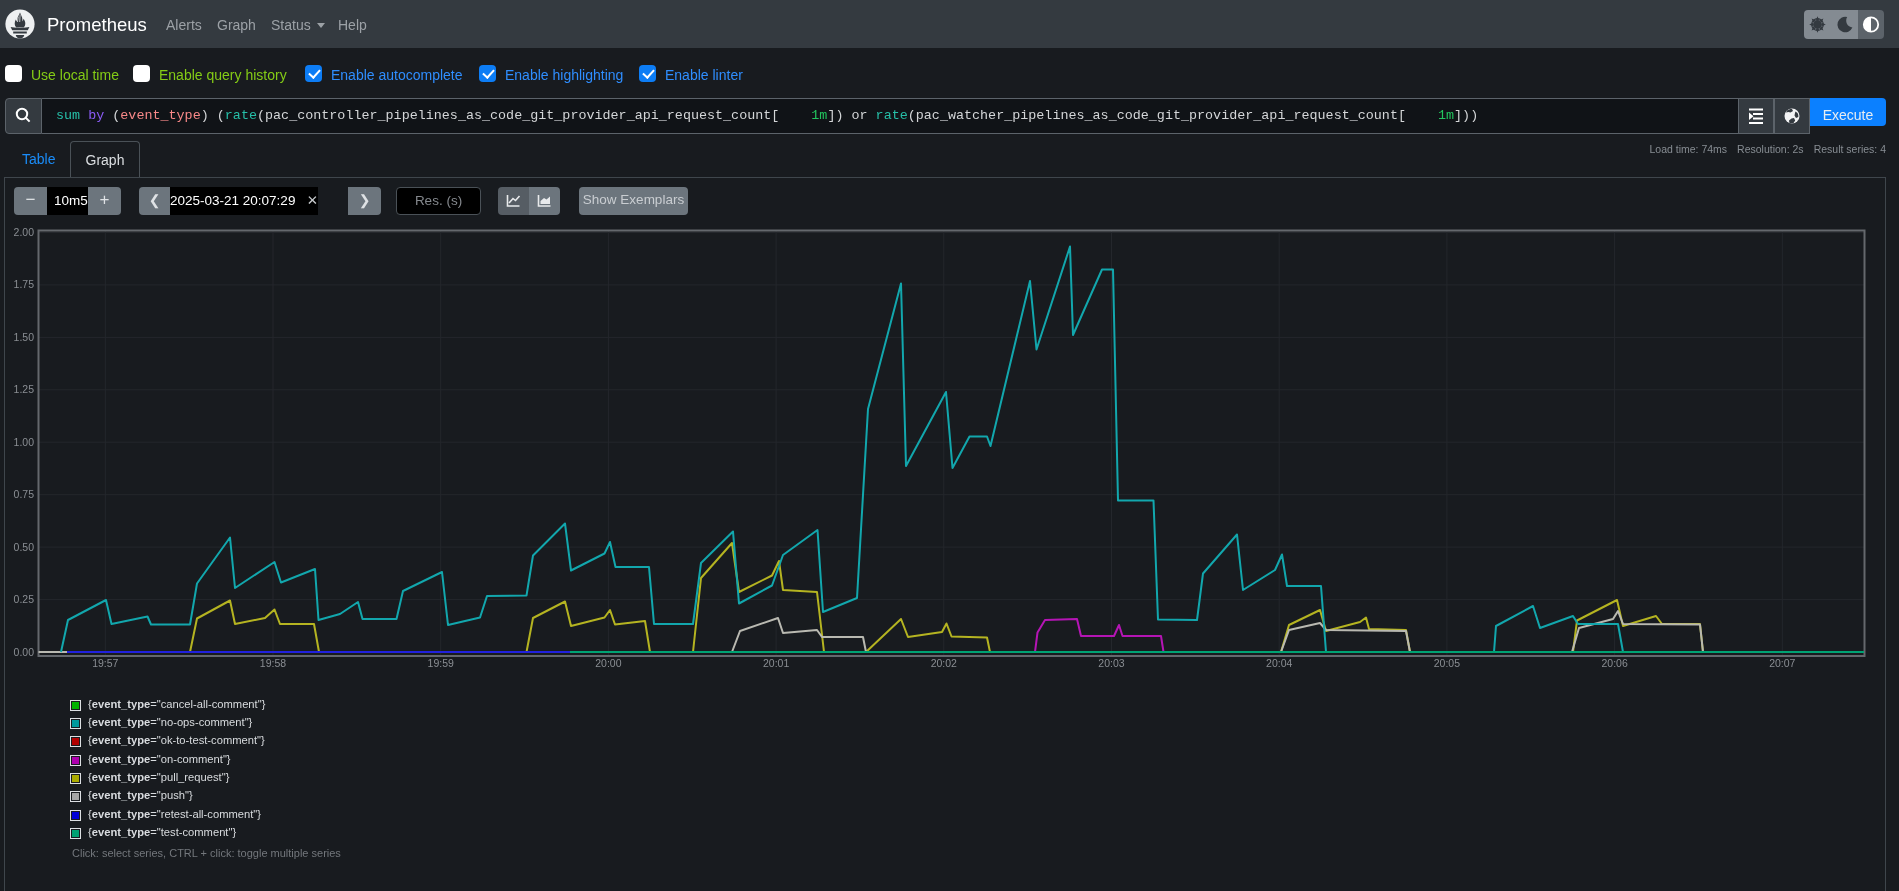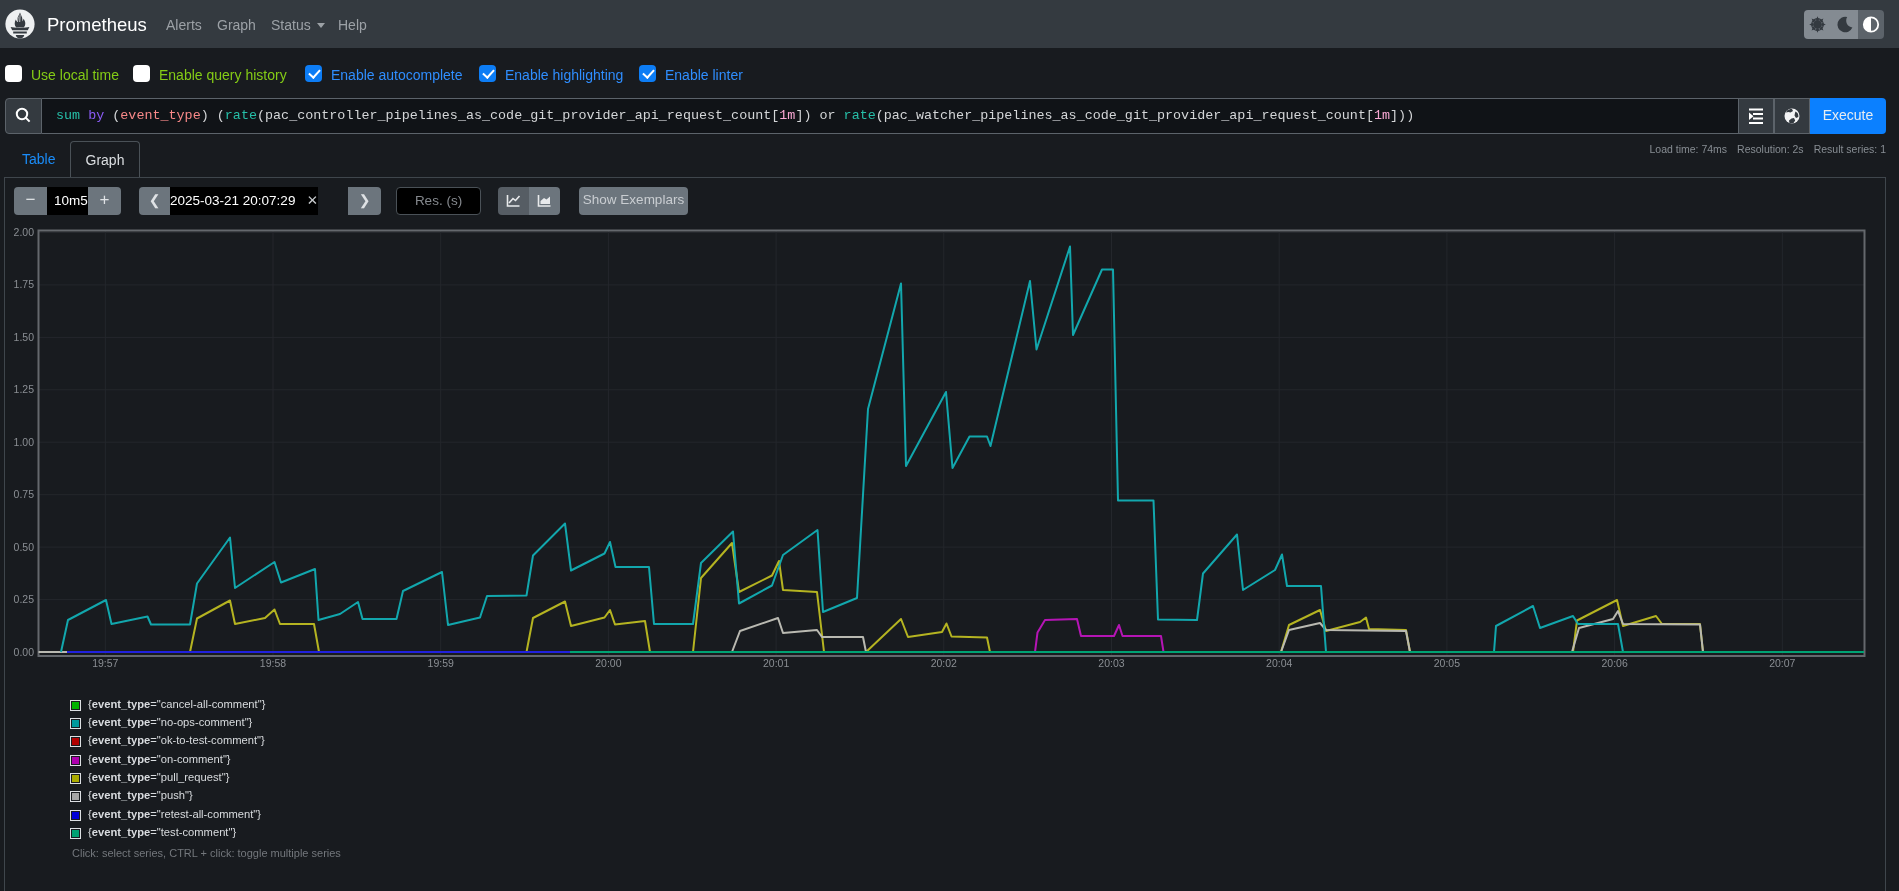--- a/index.html
+++ b/index.html
@@ -20,22 +20,22 @@
 .cb.checked { background:#0d7df5; }
 .cb.checked:after { content:""; position:absolute; left:5.5px; top:2.2px; width:5px; height:9px; border:solid #fff; border-width:0 2.4px 2.4px 0; transform:rotate(42deg); }
 .cblabel { position:absolute; top:3px; font-size:14px; color:#84cc16; }
 .cblabel.on { color:#2f8eff; }
 
 .qrow { position:absolute; left:5px; top:98px; width:1881px; height:36px; }
 .qsearch { position:absolute; left:0; top:0; width:37px; height:36px; background:#343a40; border:1px solid #5c636a; border-radius:4px 0 0 4px; }
 .qinput { position:absolute; left:37px; top:0; width:1700px; height:36px; background:#101317; border:1px solid #5c636a; border-left:none; }
 .qtext { position:absolute; left:14px; top:9px; font-family:"Liberation Mono",monospace; font-size:13.4px; color:#c7c9cc; white-space:pre; }
 .qbtn { position:absolute; top:0; width:36px; height:36px; background:#343a40; border:1px solid #5c636a; }
-.execute { position:absolute; left:1805px; top:0; width:76px; height:36px; background:#0b80ff; border-radius:0 4px 4px 0; color:#e8edf2; font-size:14px; text-align:center; line-height:35px; }
-.t-f { color:#26bfa8; } .t-k { color:#8b5cf6; } .t-l { color:#f98989; } .t-d { color:#f9a8d4; } .t-o { color:#d4d6d8; }
+.execute { position:absolute; left:1805px; top:0; width:76px; height:28px; background:#0b80ff; border-radius:0 4px 4px 0; color:#e8edf2; font-size:14px; text-align:center; line-height:35px; }
+.t-f { color:#26bfa8; } .t-k { color:#8b5cf6; } .t-l { color:#f98989; } .t-d { color:#22c55e;margin-left:32px; } .t-o { color:#d4d6d8; }
 
 .tabs { position:absolute; left:0; top:141px; width:1822px; height:37px; }
 .tablink { position:absolute; left:22px; top:10px; color:#1a8cf8; font-size:14px; }
 .tabactive { position:absolute; left:70px; top:0; width:70px; height:37px; border:1px solid #4a5157; border-bottom:none; border-radius:4px 4px 0 0; color:#dcdfe2; font-size:14px; text-align:center; line-height:36px; background:#181b1f; }
 .stats { position:absolute; top:143px; right:13px; color:#878d93; font-size:10.5px; }
 .stats span { margin-left:10px; }
 
 .panel { position:absolute; left:4px; top:177px; width:1882px; height:714px; border:1px solid #3f464c; border-bottom:none; }
 
 .ctl { position:absolute; top:10px; height:28px; }
@@ -126,21 +126,21 @@
         <path fill="#343a40" d="M12 11.5c1.5-1 3-1.6 5-1.5l1 2-2.5 1.5-2-.5-2.5 .5zm8.5 1l2 1.5c.8 1.5 1 2.5.8 4l-2.3 1-1.5-2.5 .5-2.5zm-1.5 6.5l1.2 2.5-1.7 2.6c-1.6.4-2.8.3-4.2-.3l-.3-2.3 2.5-2z"></path>
       </svg>
   </div>
   <div class="execute">Execute</div>
 </div>
 
 <div class="tabs">
   <div class="tablink">Table</div>
   <div class="tabactive">Graph</div>
 </div>
-<div class="stats">Load time: 74ms<span>Resolution: 2s</span><span>Result series: 1</span></div>
+<div class="stats">Load time: 74ms<span>Resolution: 2s</span><span>Result series: 4</span></div>
 
 <div class="panel"></div>
 
 <div class="ctl" style="left:14px;top:187px;width:1880px;height:28px">
   <div class="gbtn" style="left:0;border-radius:4px 0 0 4px;">−</div>
   <div class="ginput" style="left:33px;width:41px;text-align:left;padding-left:7px;line-height:28px;overflow:hidden;white-space:nowrap;">10m53s</div>
   <div class="gbtn" style="left:74px;width:33px;border-radius:0 4px 4px 0;">+</div>
   <div class="gbtn" style="left:125px;width:31px;border-radius:4px 0 0 4px;font-size:14px;">❮</div>
   <div class="ginput" style="left:156px;width:148px;text-align:center;line-height:28px;">2025-03-21 20:07:29&nbsp;&nbsp;&nbsp;<span style="color:#c8cbce">✕</span></div>
   <div class="gbtn" style="left:334px;width:33px;border-radius:0 4px 4px 0;font-size:14px;">❯</div>

